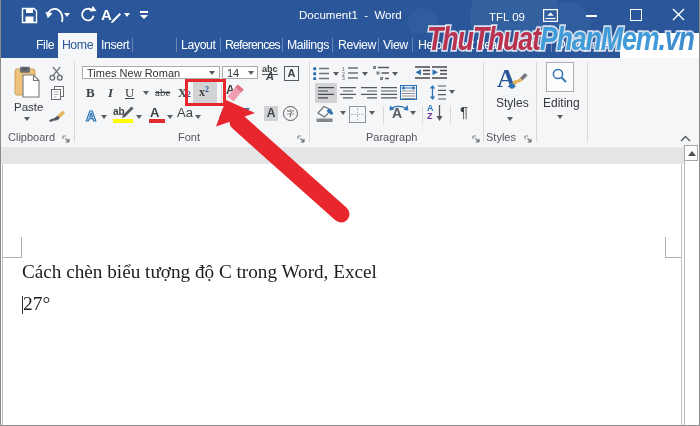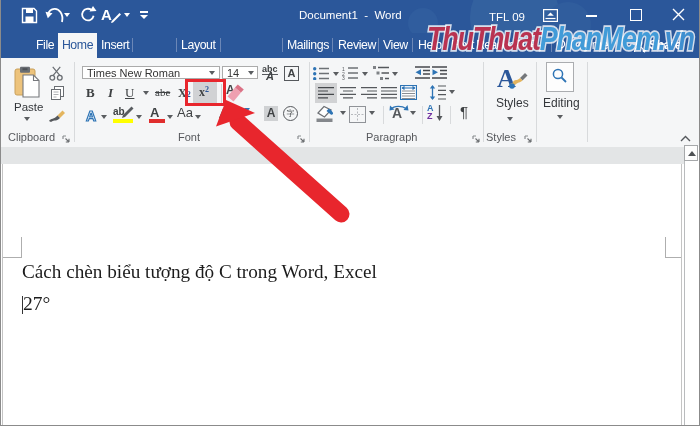--- a/index.html
+++ b/index.html
@@ -1,21 +1,21 @@
 <!DOCTYPE html>
 <html><head>
 <meta charset="utf-8">
 <style>
 html,body{margin:0;padding:0;}
 body{width:700px;height:426px;overflow:hidden;font-family:"Liberation Sans",sans-serif;}
 #app{position:relative;width:700px;height:426px;background:#fff;overflow:hidden;}
 .abs{position:absolute;}
 
 #titlebar{left:0;top:0;width:700px;height:33px;background:#2b579a;}
-#tabrow{left:0;top:33px;width:700px;height:25px;background:#2b579a;}
+#tabrow{left:0;top:33px;width:620px;height:25px;background:#2b579a;}
 .tab{position:absolute;top:0;height:25px;line-height:25px;color:#fff;font-size:12.3px;letter-spacing:-0.4px;white-space:nowrap;}
 .tabsep{position:absolute;top:5px;width:1px;height:14px;background:#6b87b7;}
 #hometab{position:absolute;left:58px;top:0;width:39px;height:25px;background:#f5f6f7;color:#2b579a;font-size:12.3px;letter-spacing:-0.4px;text-align:center;line-height:25px;}
 .ttxt{position:absolute;color:#fff;font-size:11.5px;white-space:nowrap;}
 
 #ribbon{left:0;top:58px;width:700px;height:89px;background:#f5f6f7;border-bottom:1px solid #c8cacc;}
 .gsep{position:absolute;top:4px;width:1px;height:80px;background:#d8dadc;}
 .glabel{position:absolute;top:73px;height:14px;font-size:11px;color:#56585c;white-space:nowrap;}
 .launcher{position:absolute;width:9px;height:9px;}
 .combo{position:absolute;background:#fff;border:1px solid #ababab;font-size:11px;color:#333;}
@@ -80,20 +80,21 @@
     </svg>
   </div>
   <div id="tabrow" class="abs">
     <div class="tab" style="left:36px;">File</div>
     <div class="tab" style="left:101px;">Insert</div>
     <div class="tabsep" style="left:132px;"></div>
     <div class="tab" style="left:138px;margin-top:34px;">Design</div>
     <div class="tabsep" style="left:176px;"></div>
     <div class="tab" style="left:181px;">Layout</div>
     <div class="tabsep" style="left:220px;"></div>
+    <div class="tab" style="left:225px;letter-spacing:-0.8px;">References</div>
     <div class="tabsep" style="left:282px;"></div>
     <div class="tab" style="left:287px;">Mailings</div>
     <div class="tabsep" style="left:332px;"></div>
     <div class="tab" style="left:338px;">Review</div>
     <div class="tabsep" style="left:378px;"></div>
     <div class="tab" style="left:383px;">View</div>
     <div class="tabsep" style="left:412px;"></div>
     <div class="tab" style="left:418px;">Help</div>
     <div class="tabsep" style="left:444px;"></div>
     <div class="tab" style="left:451px;letter-spacing:-0.8px;">Foxit Reader PDF</div>

